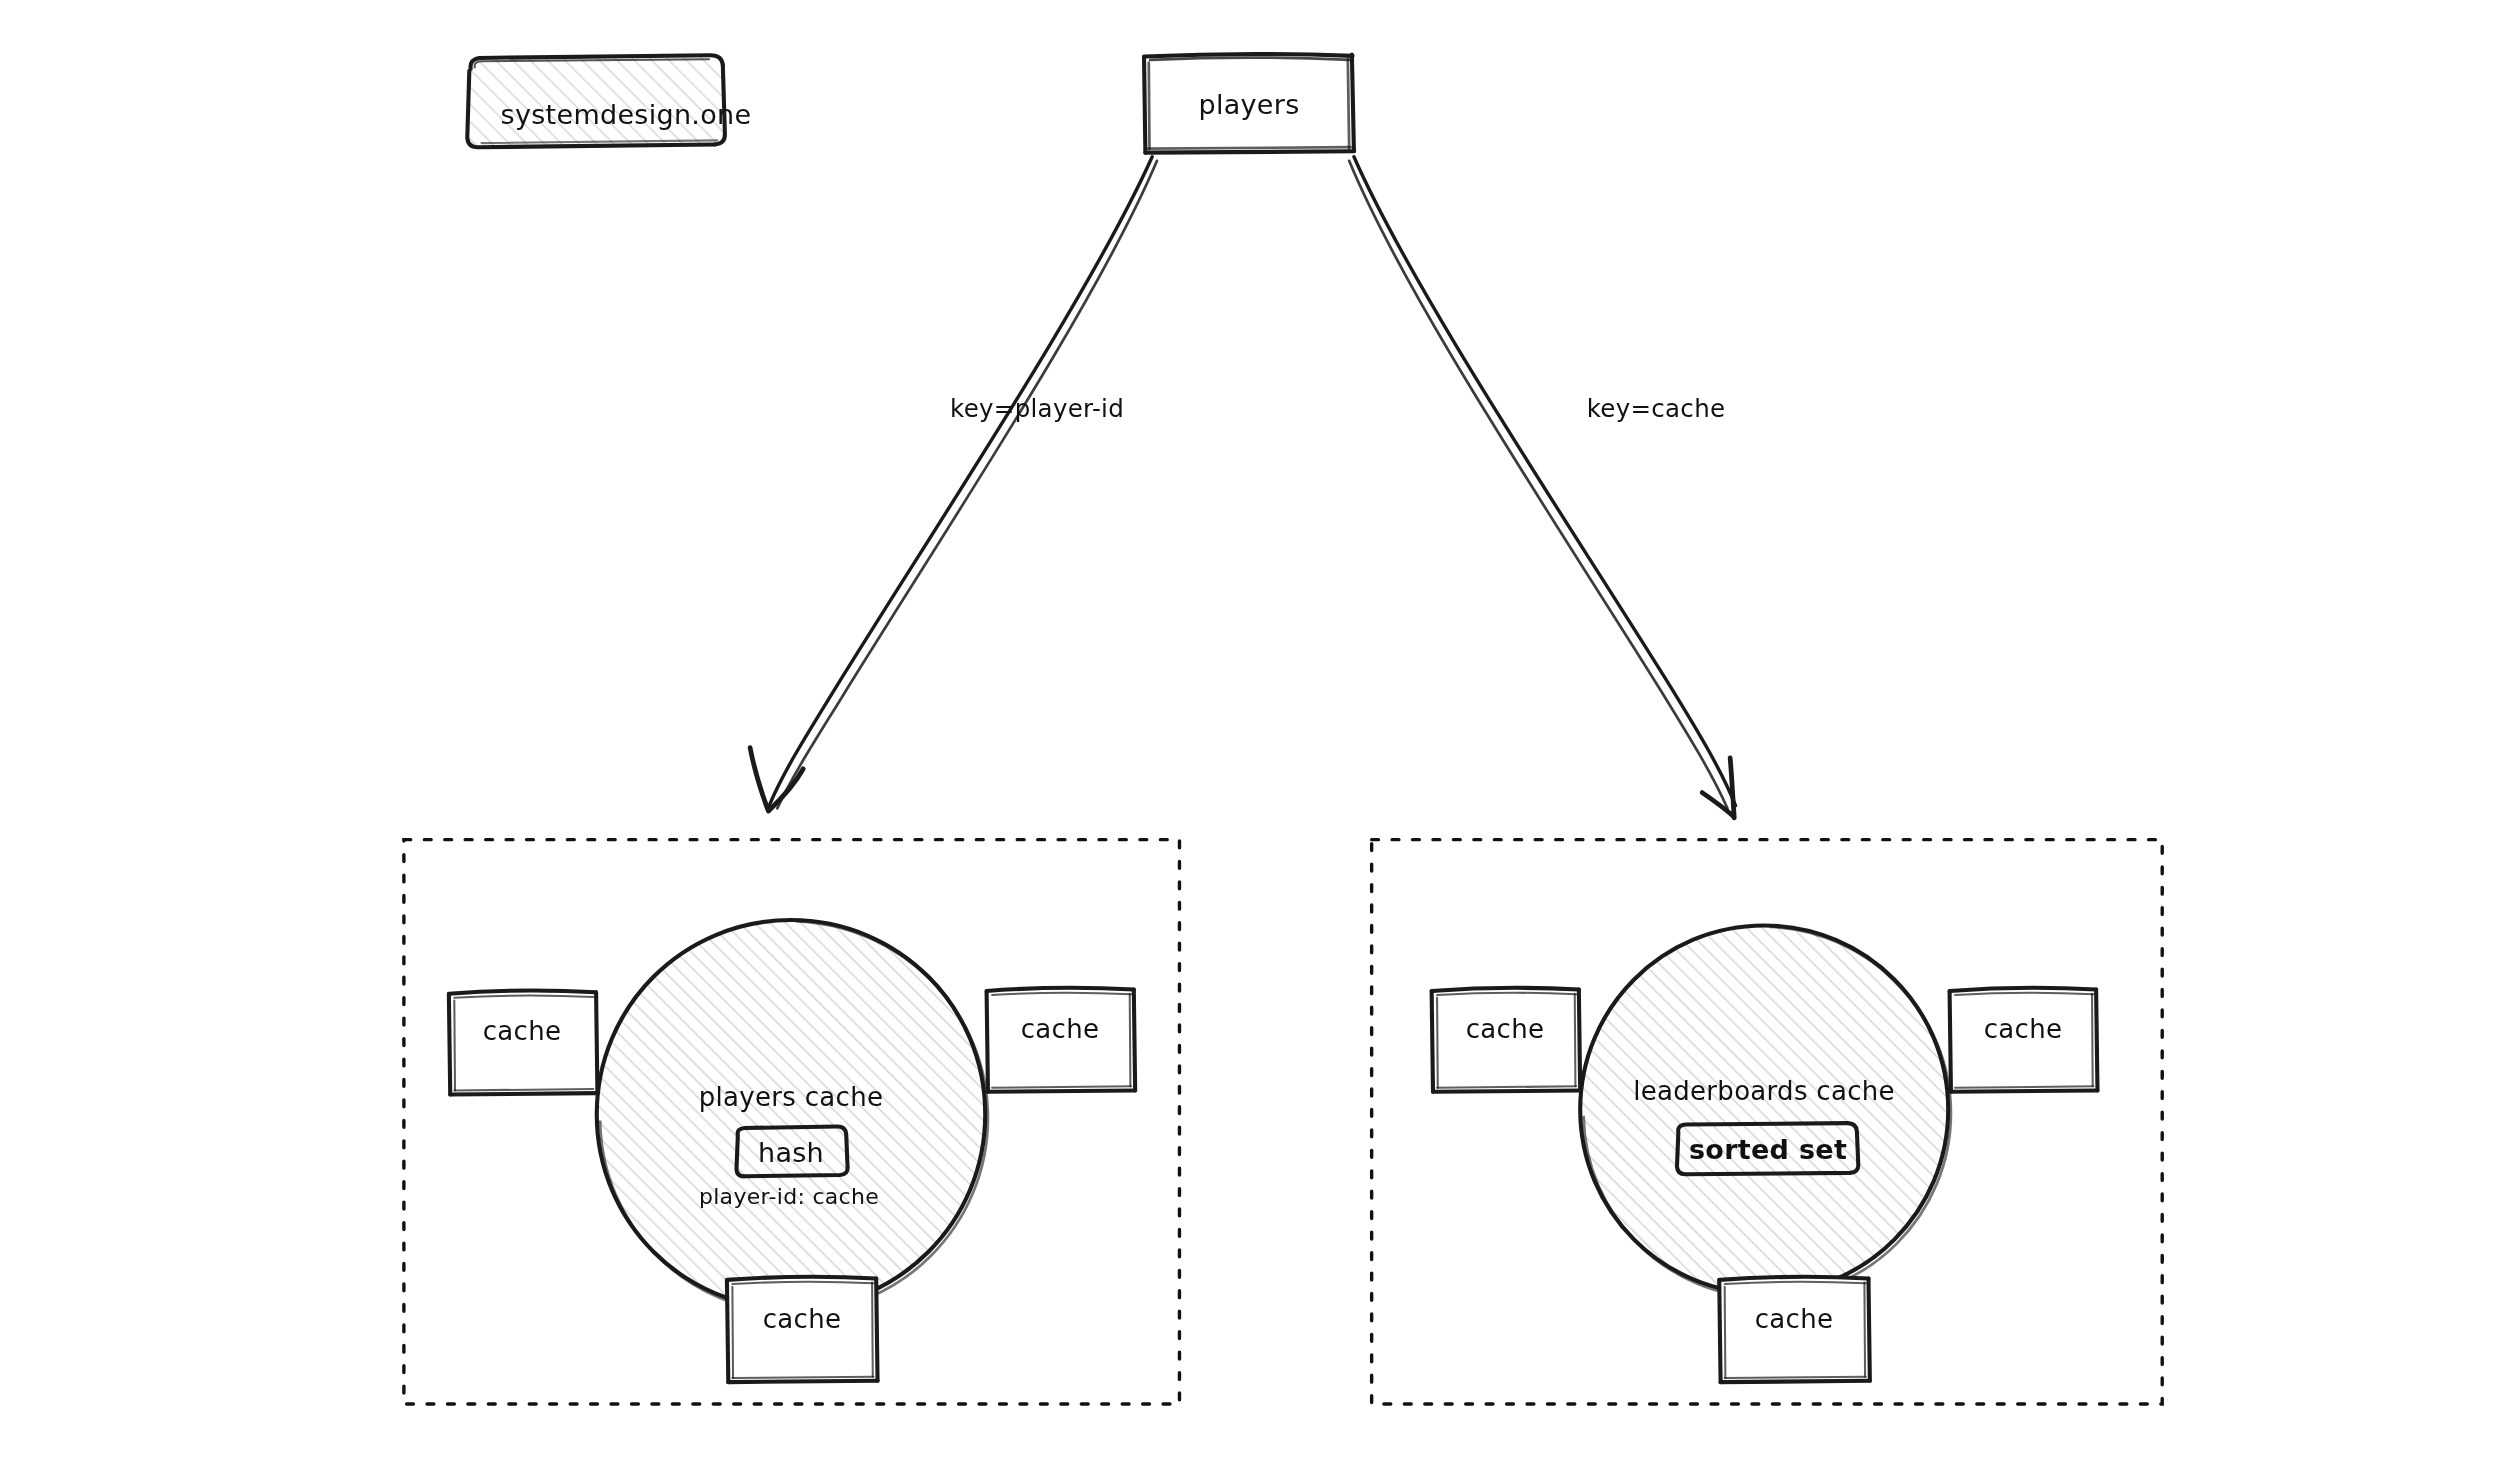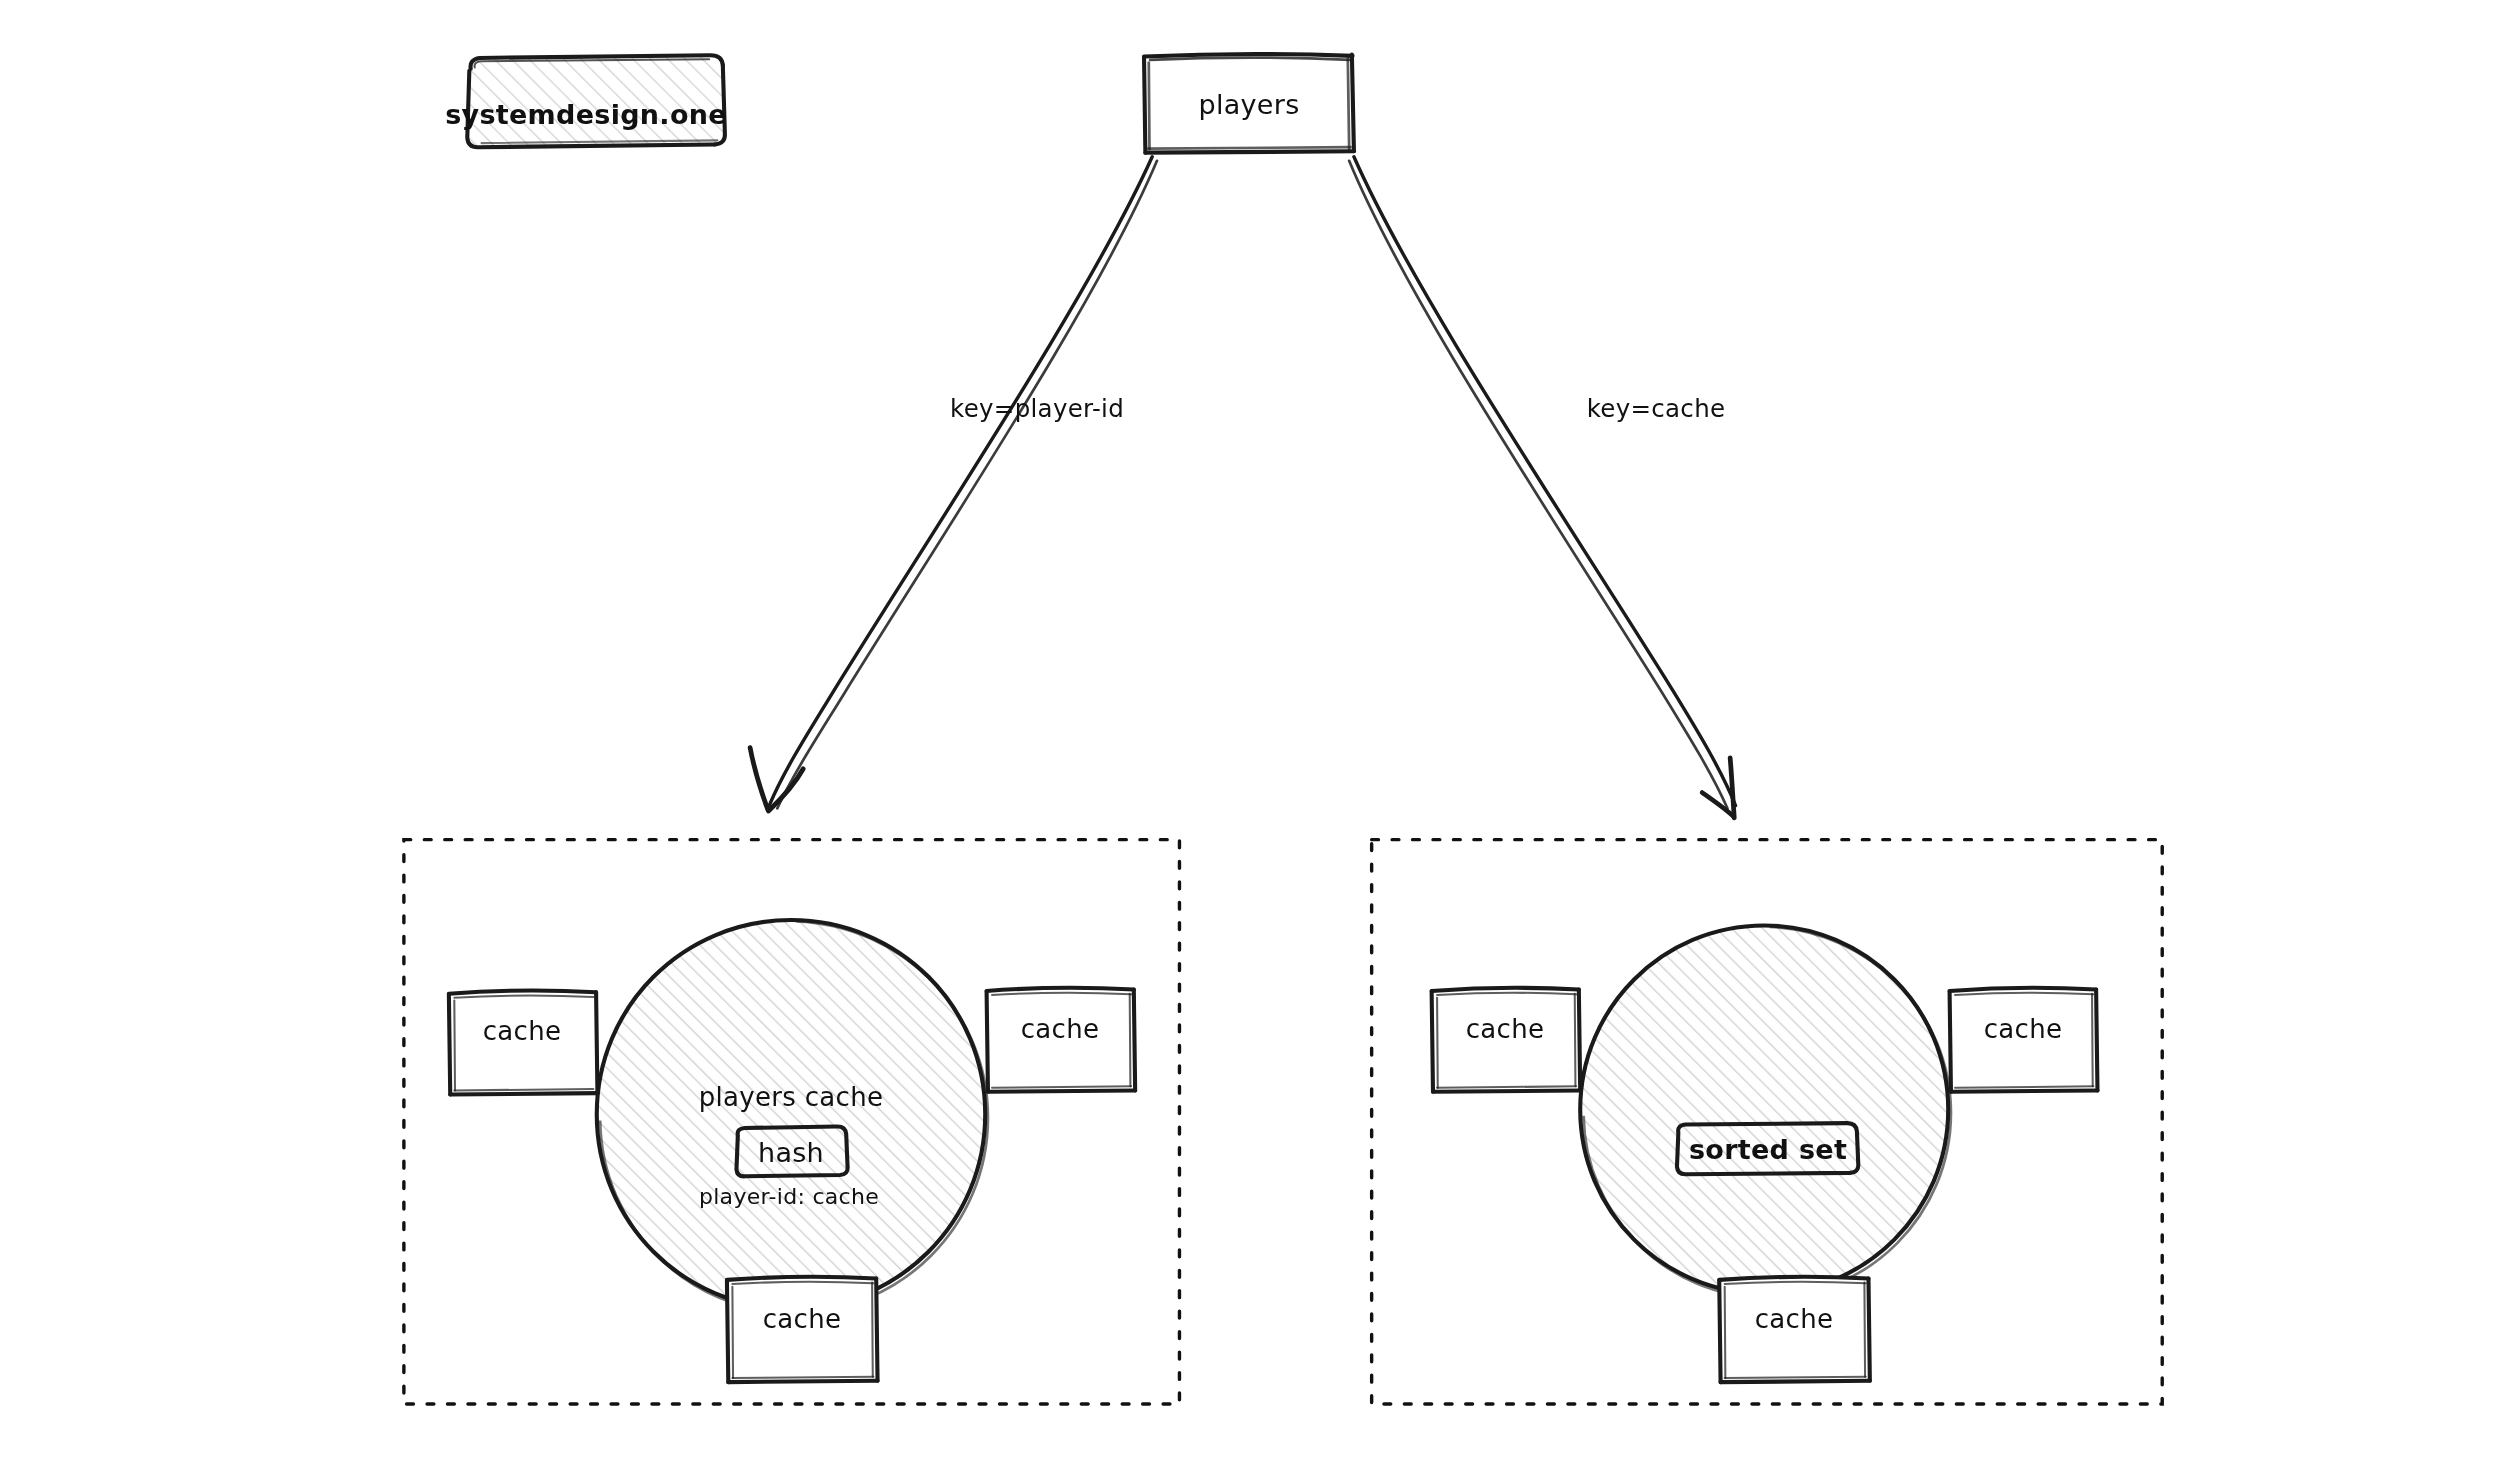--- a/index.html
+++ b/index.html
@@ -215,36 +215,37 @@
       <path d="M 2737 2020 L 2530 2022" fill="none" stroke="#1a1a1a" stroke-width="3" stroke-linecap="round" opacity="0.7"></path>
       <path d="M 2524 2028 L 2522 1879" fill="none" stroke="#1a1a1a" stroke-width="6" stroke-linecap="round"></path>
       <path d="M 2531 2022 L 2530 1888" fill="none" stroke="#1a1a1a" stroke-width="3" stroke-linecap="round" opacity="0.7"></path>
     </g>
 
     <g>
       <path d="M 2462 1662 Q 2460 1651 2473 1650 L 2710 1648 Q 2723 1648 2724 1660 L 2726 1708 Q 2727 1720 2714 1721 L 2474 1723 Q 2461 1724 2460 1712 Z" fill="none" stroke="#1a1a1a" stroke-width="6" stroke-linejoin="round"></path>
     </g>
   </svg>
 
-  <div class="lbl lbl-watermark" style="left:586px; top:114px;font-weight:bold;">systemdesign.one</div>
+  <div class="lbl lbl-watermark" style="left:626px; top:114px;">systemdesign.one</div>
 
   <div class="lbl lbl-server" style="left:1249px; top:104px;">players</div>
 
   <div class="lbl lbl-edge" style="left:1037px; top:408px;">key=player-id</div>
 
   <div class="lbl lbl-edge" style="left:1656px; top:408px;">key=cache</div>
 
   <div class="lbl lbl-circle-title" style="left:791px; top:1097px;">players cache</div>
   <div class="lbl lbl-badge" style="left:791px; top:1152px;text-align:right;">hash</div>
   <div class="lbl lbl-subtitle" style="left:789px; top:1196px;">player-id: cache</div>
 
   <div class="lbl lbl-cache" style="left:522px; top:1031px;">cache</div>
   <div class="lbl lbl-cache" style="left:1060px; top:1029px;">cache</div>
   <div class="lbl lbl-cache" style="left:802px; top:1319px;">cache</div>
 
+  <div class="lbl lbl-circle-title" style="left:1764px; top:1091px;">leaderboards cache</div>
   <div class="lbl lbl-badge" style="left:1768px; top:1149px;font-weight:bold;">sorted set</div>
 
   <div class="lbl lbl-cache" style="left:1505px; top:1029px;">cache</div>
   <div class="lbl lbl-cache" style="left:2023px; top:1029px;">cache</div>
   <div class="lbl lbl-cache" style="left:1794px; top:1319px;">cache</div>
 
 </div>
 
 
 </body></html>

